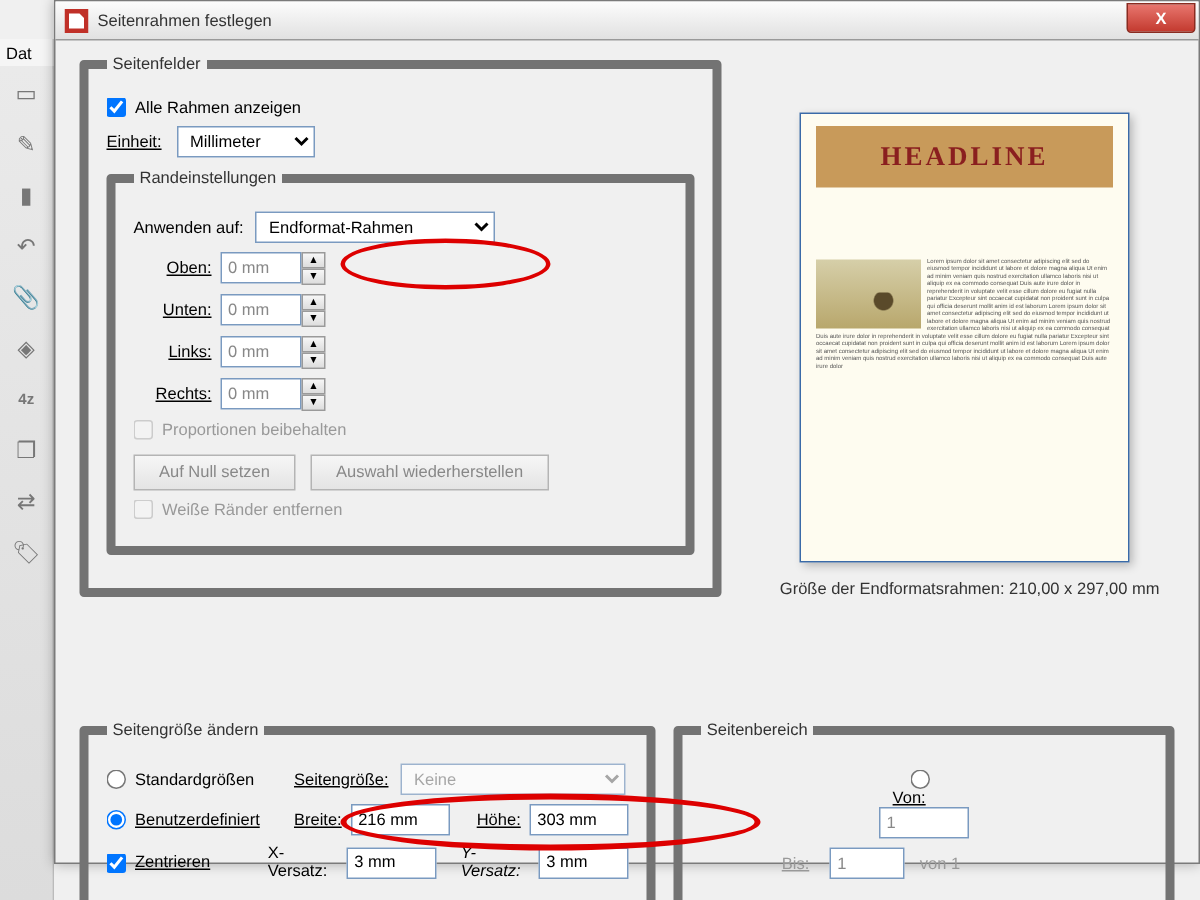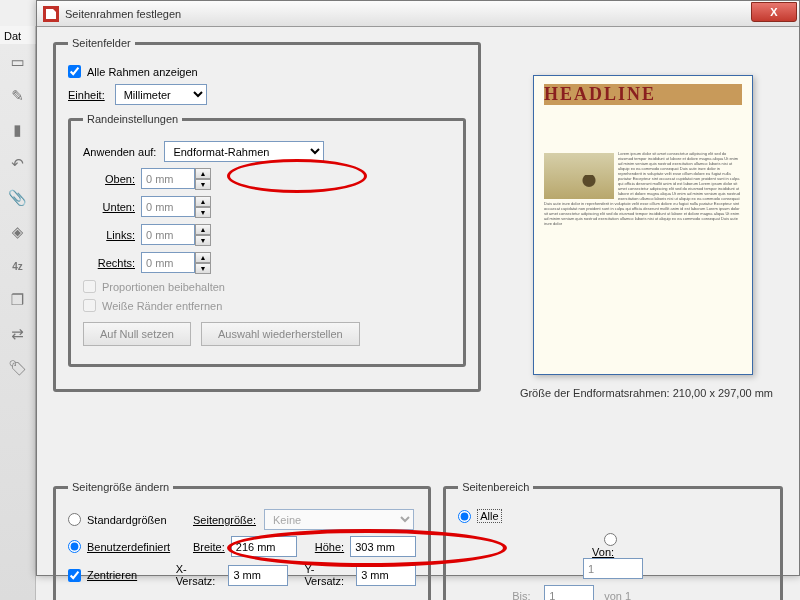--- a/index.html
+++ b/index.html
@@ -9,37 +9,37 @@
 .menubar span { font-size: 11px; }
 .toolbar-bg { position: absolute; top: 44px; left: 0; width: 36px; height: 556px; background: linear-gradient(#eaeaea,#dcdcdc); border-right: 1px solid #bbb; }
 .toolcol { display: flex; flex-direction: column; align-items: center; gap: 10px; padding-top: 6px; }
 .toolcol .ti { width: 24px; height: 24px; display: flex; align-items: center; justify-content: center; color: #777; font-size: 15px; }
 .dialog { position: absolute; top: 0; left: 36px; width: 764px; height: 576px; background: #f0f0f0; border: 1px solid #7a7a7a; box-shadow: 0 0 8px rgba(0,0,0,.3); }
 .titlebar { height: 26px; background: linear-gradient(#fcfcfc,#e1e1e1); border-bottom: 1px solid #999; display: flex; align-items: center; padding: 0 6px; position: relative; }
 .titlebar .ticon { width: 16px; height: 16px; margin-right: 6px; }
 .titlebar .ttxt { color: #333; }
 .closebtn { position: absolute; right: 2px; top: 1px; width: 46px; height: 20px; background: linear-gradient(#e8766e,#c33a2f); border: 1px solid #8a2b20; border-radius: 0 0 3px 3px; color: #fff; text-align: center; font-size: 12px; line-height: 18px; font-weight: bold; }
 .body { position: absolute; top: 26px; left: 0; right: 0; bottom: 0; padding: 10px 16px; }
-fieldset { border: 3px solid #737373; border-radius: 3px; margin: 0 0 10px 0; padding: 10px 12px 12px 12px; }
+fieldset { border: 6px solid #737373; border-radius: 3px; margin: 0 0 10px 0; padding: 10px 12px 12px 12px; }
 legend { padding: 0 4px; color: #333; }
 .row { display: flex; align-items: center; margin: 6px 0; }
 .row label { margin-right: 6px; }
 input[type=checkbox], input[type=radio] { margin: 0 6px 0 0; vertical-align: middle; }
 .underline { text-decoration: underline; }
 select, input[type=text] { height: 21px; border: 1px solid #7a9ac0; background: #fff; padding: 1px 4px; }
 select { padding-right: 18px; }
 .nud { display: inline-flex; }
 .nud input { width: 54px; color: #888; }
 .nud .spin { width: 16px; display: flex; flex-direction: column; }
 .nud .spin div { flex: 1; border: 1px solid #9a9a9a; background: linear-gradient(#f7f7f7,#ddd); font-size: 7px; text-align: center; line-height: 9px; }
 button.flat { height: 24px; border: 1px solid #b4b4b4; background: linear-gradient(#f6f6f6,#e4e4e4); color: #888; padding: 0 16px; }
 .disabled { color: #999; }
 .preview { position: absolute; top: 48px; right: 26px; width: 260px; height: 350px; }
 .preview .page { width: 220px; height: 300px; background: #fefcf0; border: 1px solid #3a6aa8; margin: 0 auto; box-shadow: 2px 2px 6px rgba(0,0,0,.25); padding: 8px 10px; }
-.preview .hl { background: #c89a5a; color: #8a1f1f; font-weight: bold; font-size: 18px; text-align: left; letter-spacing: 2px; padding: 0 0; margin-bottom: 46px; font-family: Georgia, serif; }
+.preview .hl { background: #c89a5a; color: #8a1f1f; font-weight: bold; font-size: 18px; text-align: center; letter-spacing: 2px; padding: 10px 0; margin-bottom: 46px; font-family: Georgia, serif; }
 .preview .bodytxt { font-size: 4px; color: #555; line-height: 5px; }
 .preview .img { width: 70px; height: 46px; background: linear-gradient(#d6cfa9,#b8a76c); float: left; margin: 2px 4px 2px 0; position: relative; }
 .preview .img::after { content: ""; position: absolute; left: 38px; bottom: 6px; width: 14px; height: 18px; background: radial-gradient(circle at 50% 30%, #5a4a2a 0 6px, transparent 7px); }
 .caption { text-align: right; margin-top: 12px; color: #333; font-size: 11px; }
 .lower { position: absolute; left: 16px; right: 16px; top: 454px; display: flex; gap: 12px; }
 .lower fieldset { flex: 1; }
 .fs-size { width: 436px; }
 .fs-range { width: 264px; }
 .lbl { display: inline-block; width: 52px; text-align: right; margin-right: 4px; }
 .annot { position: absolute; border: 3px solid #d00; border-radius: 50%; pointer-events: none; }
@@ -132,28 +132,28 @@
               <span class="spin">
                 <div>▲</div>
                 <div>▼</div>
               </span>
             </span>
           </div>
         <div class="row disabled">
             <input type="checkbox" disabled="" style="">
             <label>Proportionen beibehalten</label>
           </div>
+        <div class="row" style="gap:10px; margin-top:10px;">
+          <button class="flat"><span>Auf Null setzen</span></button>
+          <button class="flat"><span>Auswahl wiederherstellen</span></button>
+        </div>
         <div class="row disabled">
             <input type="checkbox" disabled="" style="">
             <label>Weiße Ränder entfernen</label>
           </div>
-        <div class="row" style="gap:10px; margin-top:10px;">
-          <button class="flat"><span>Auf Null setzen</span></button>
-          <button class="flat"><span>Auswahl wiederherstellen</span></button>
-        </div>
       </fieldset>
     </fieldset>
 
     <div class="preview">
       <div class="page">
         <div class="hl">HEADLINE</div>
         <div class="bodytxt">
           <div class="img"></div>
           Lorem ipsum dolor sit amet consectetur adipiscing elit sed do eiusmod tempor incididunt ut labore et dolore magna aliqua Ut enim ad minim veniam quis nostrud exercitation ullamco laboris nisi ut aliquip ex ea commodo consequat Duis aute irure dolor in reprehenderit in voluptate velit esse cillum dolore eu fugiat nulla pariatur Excepteur sint occaecat cupidatat non proident sunt in culpa qui officia deserunt mollit anim id est laborum Lorem ipsum dolor sit amet consectetur adipiscing elit sed do eiusmod tempor incididunt ut labore et dolore magna aliqua Ut enim ad minim veniam quis nostrud exercitation ullamco laboris nisi ut aliquip ex ea commodo consequat Duis aute irure dolor in reprehenderit in voluptate velit esse cillum dolore eu fugiat nulla pariatur Excepteur sint occaecat cupidatat non proident sunt in culpa qui officia deserunt mollit anim id est laborum Lorem ipsum dolor sit amet consectetur adipiscing elit sed do eiusmod tempor incididunt ut labore et dolore magna aliqua Ut enim ad minim veniam quis nostrud exercitation ullamco laboris nisi ut aliquip ex ea commodo consequat Duis aute irure dolor
         </div>
@@ -176,31 +176,27 @@
           <label class="underline" style="margin-right:6px;">Breite:</label>
           <input type="text" style="width: 66px; margin-right: 18px;" value="216 mm">
           <label class="underline" style="margin-right:6px;">Höhe:</label>
           <input type="text" style="width: 66px;" value="303 mm">
         </div>
         <div class="row">
           <input type="checkbox" checked="" style="">
           <label class="underline" style="width:86px;">Zentrieren</label>
           <label style="margin-right:4px;">X-Versatz:</label>
           <input type="text" style="width: 60px; margin-right: 16px;" value="3 mm">
-          <label style="margin-right:4px;">Y-Versatz:</label>
+          <label style="margin-right:4px;font-style:italic;">Y-Versatz:</label>
           <input type="text" style="width: 60px;" value="3 mm">
         </div>
       </fieldset>
 
       <fieldset class="fs-range">
         <legend>Seitenbereich</legend>
-        <div class="row">
-          <input type="radio" name="rg" checked="" style="">
-          <label style="border:1px dotted #555; padding:0 2px;">Alle</label>
-        </div>
         <div class="row" style="margin-top:10px;flex-direction:column;">
           <input type="radio" name="rg" style="">
           <label class="underline" style="width:36px;">Von:</label>
           <input type="text" disabled="" style="width: 60px; color: rgb(136, 136, 136);" value="1">
         </div>
         <div class="row disabled" style="margin-left:54px;">
           <label class="underline" style="width:26px;">Bis:</label>
           <input type="text" disabled="" style="width: 50px; color: rgb(136, 136, 136); margin-right: 10px;" value="1">
           <span>von 1</span>
         </div>

